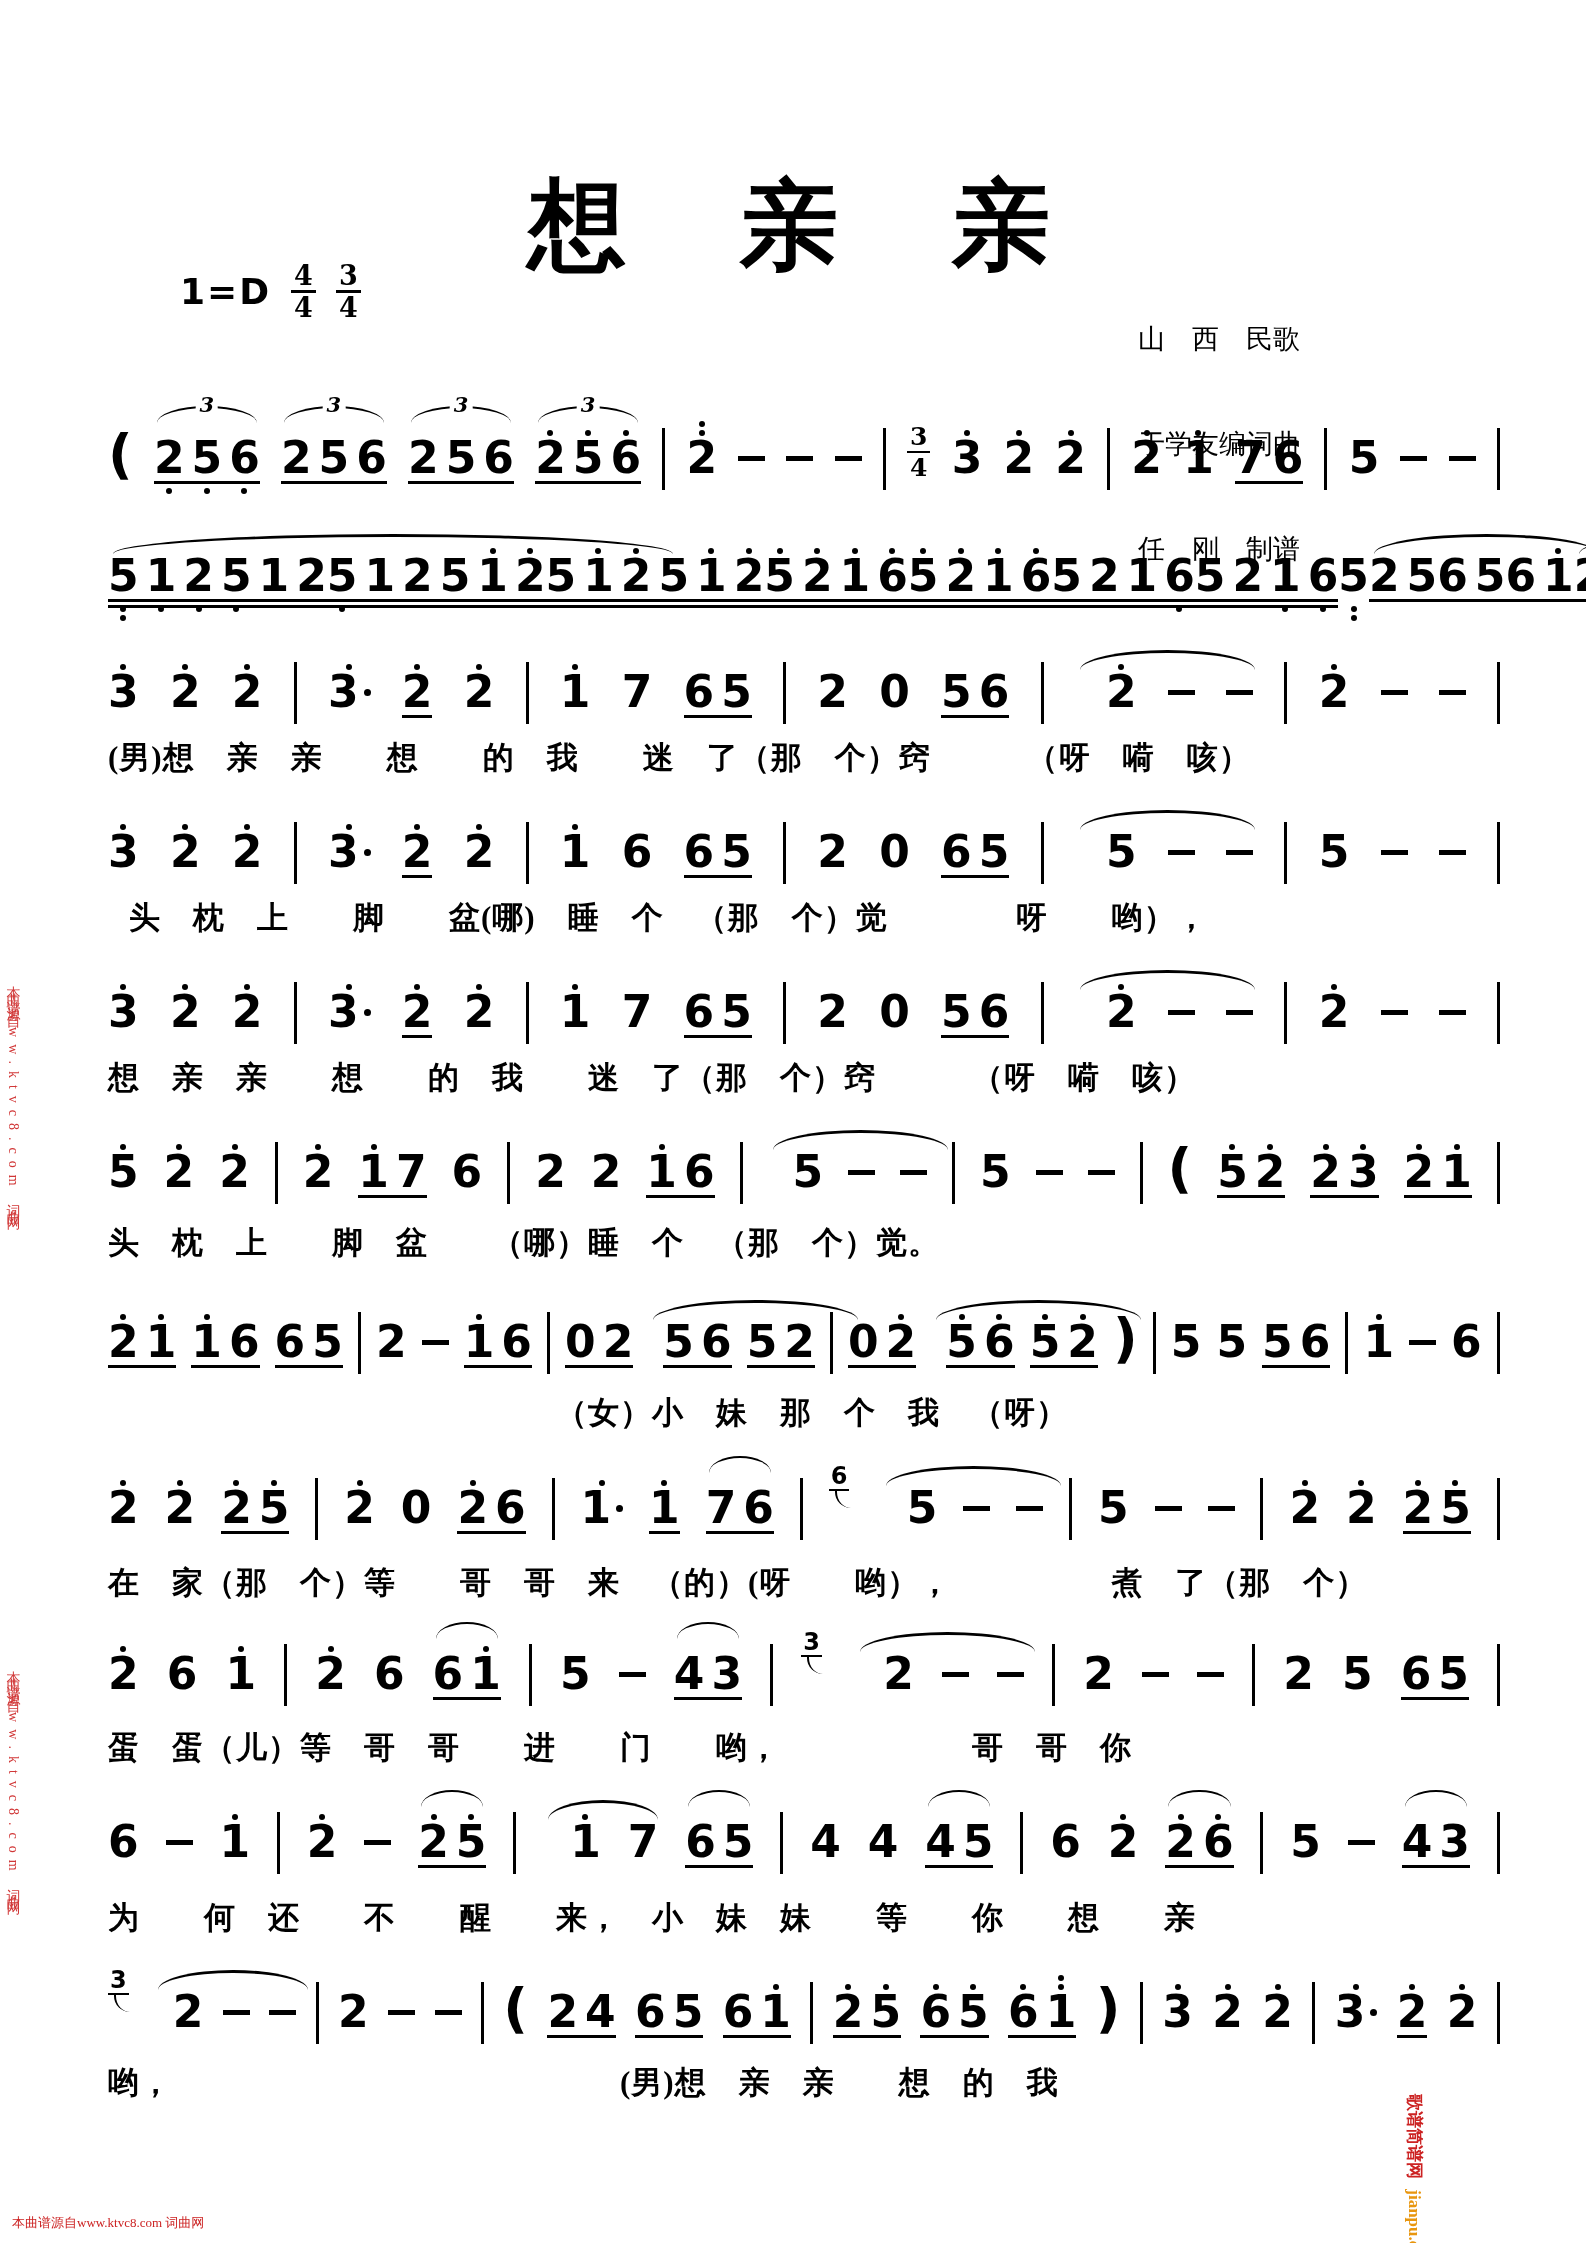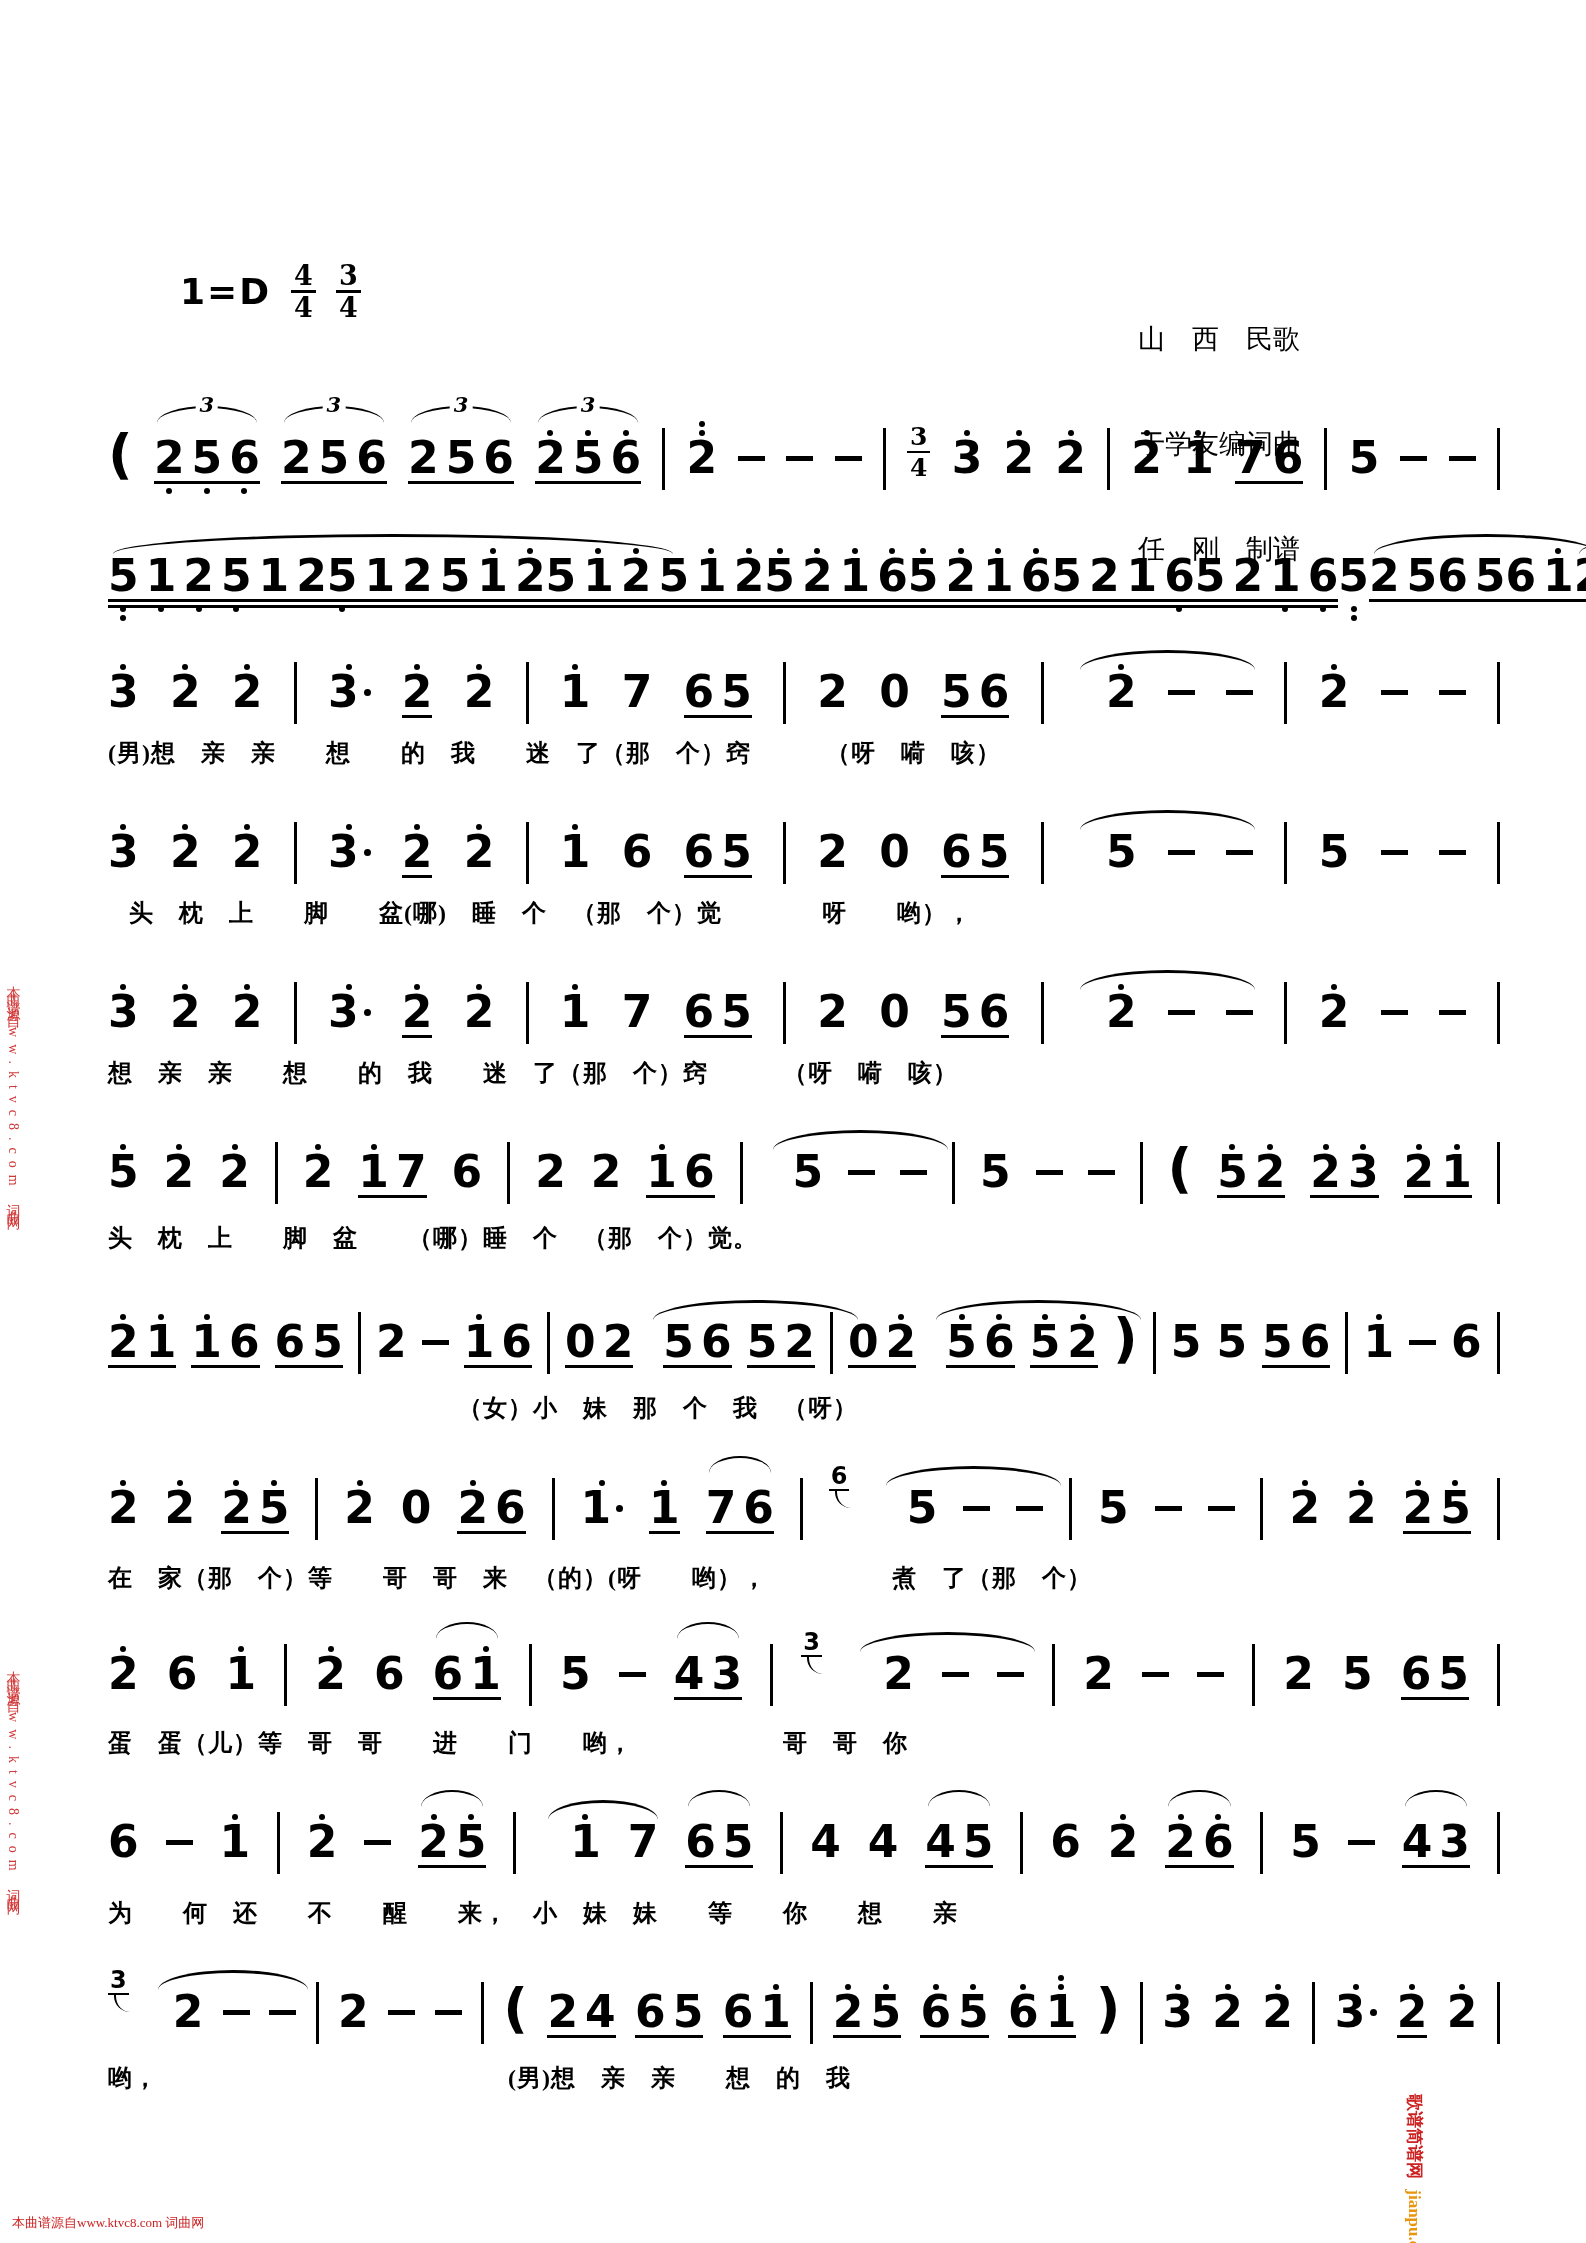--- a/index.html
+++ b/index.html
@@ -47,34 +47,35 @@
   .ts .fn{border-bottom:2.5px solid #000;padding:0 3px 2px 3px;}
   .ts .fd{padding-top:2px;}
   .tieAnchor{position:relative;width:0;height:0;align-self:flex-start;}
   .tieArc{position:absolute;left:5px;top:-2px;height:17px;
           border-top:3px solid #000;border-radius:50% 50% 0 0/100% 100% 0 0;}
   .grace{position:relative;width:26px;height:48px;margin-top:-4px;}
   .grace .gd{position:absolute;left:0;top:0;font:bold 24px/24px "DejaVu Sans",sans-serif;
              border-bottom:2.5px solid #000;padding:0 2px 1px 2px;}
   .grace .ghook{position:absolute;left:6px;top:26px;width:14px;height:18px;
                 border-left:2.5px solid #000;border-bottom-left-radius:16px;}
-  .lyr{position:absolute;left:108px;width:1460px;font-size:24px;font-weight:600;
+  .lyr{position:absolute;left:108px;width:1460px;font-size:31px;font-weight:600;
        white-space:pre;letter-spacing:1px;}
   
   .wmV{position:absolute;left:4px;writing-mode:vertical-rl;font-size:14px;
        letter-spacing:7px;opacity:.9;}
   .wmBL{position:absolute;left:12px;top:2214px;font-size:13px;}
   .wmBR{position:absolute;left:1426px;top:2094px;transform:rotate(90deg);
         transform-origin:left top;font-size:17px;white-space:nowrap;font-weight:bold;}
 </style>
 </head>
 <body>
 
 <div class="page">
 
+  <h1 class="title">想　亲　亲</h1>
 
   <div class="metaRow">
     <div class="keysig">
       <span class="key">1=D</span>
       <span class="frac">
         <span class="fn">4</span>
         <span class="fd">4</span>
       </span>
       <span class="frac">
         <span class="fn">3</span>

